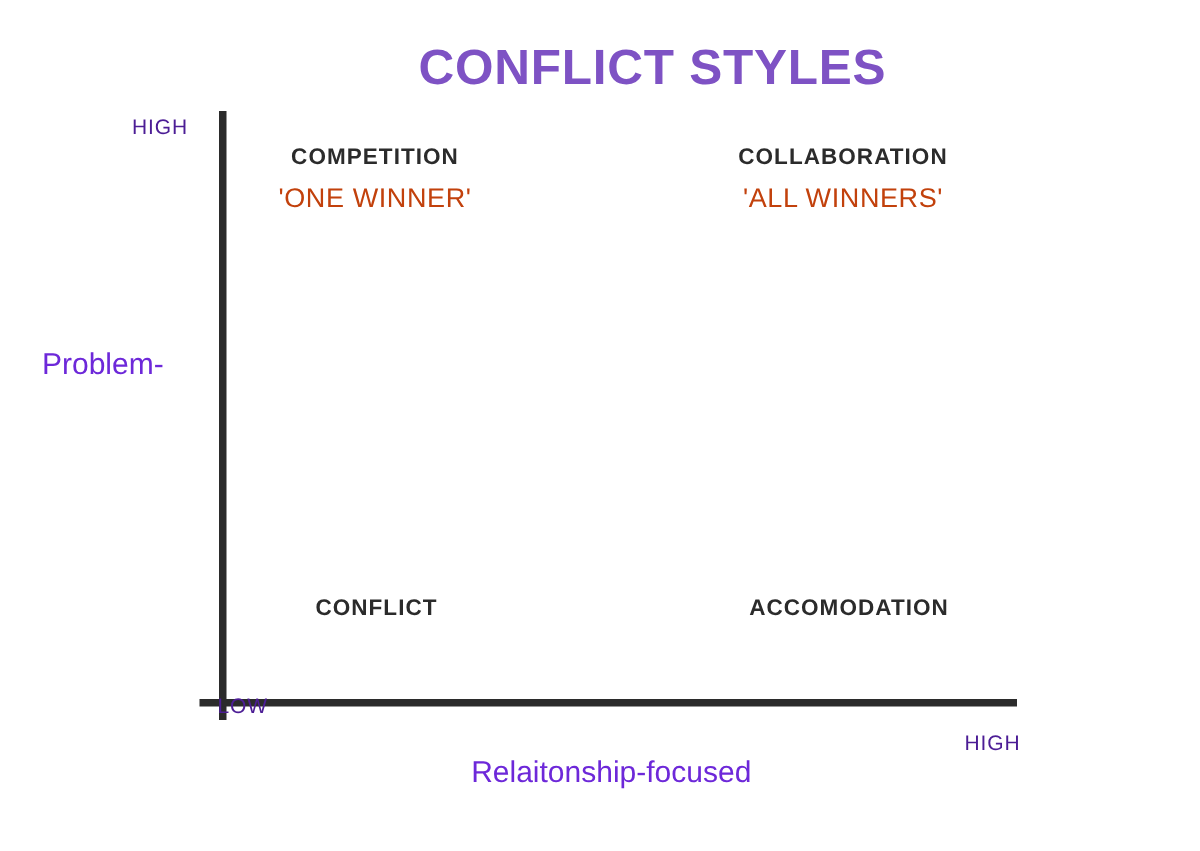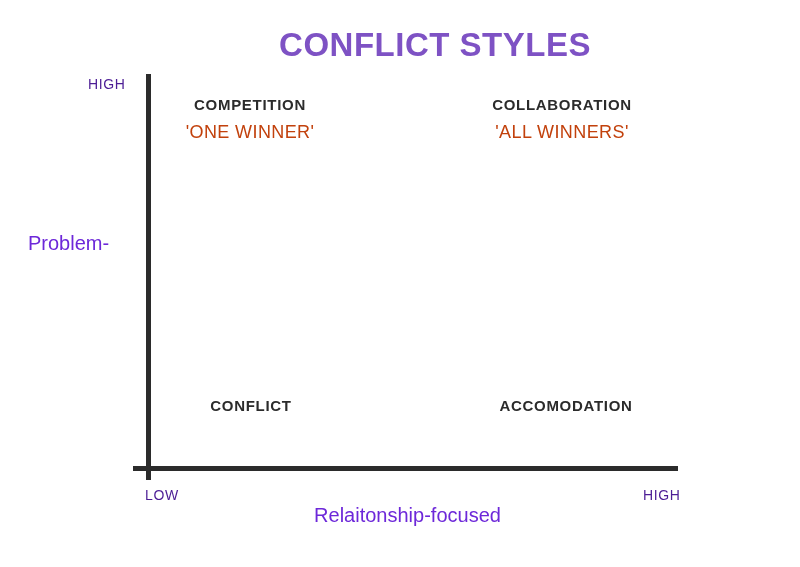--- a/index.html
+++ b/index.html
@@ -55,21 +55,21 @@
   
   .tick-label {
     position: absolute;
     font-size: 14px;
     font-weight: normal;
     letter-spacing: 0.6px;
     color: #4c1d95;
     white-space: nowrap;
   }
   #tick-high-y { left: 88px;  top: 76px; }
-  #tick-low-x  { left: 104px; top: 487px; padding-left: 41px; }
+  #tick-low-x  { left: 104px; top: 462px; padding-left: 41px; }
   #tick-high-x { left: 643px; top: 487px; }
 
   
   .axis-title {
     position: absolute;
     color: #6d28d9;
     font-size: 20px;
     white-space: nowrap;
   }
   #y-axis-title {

